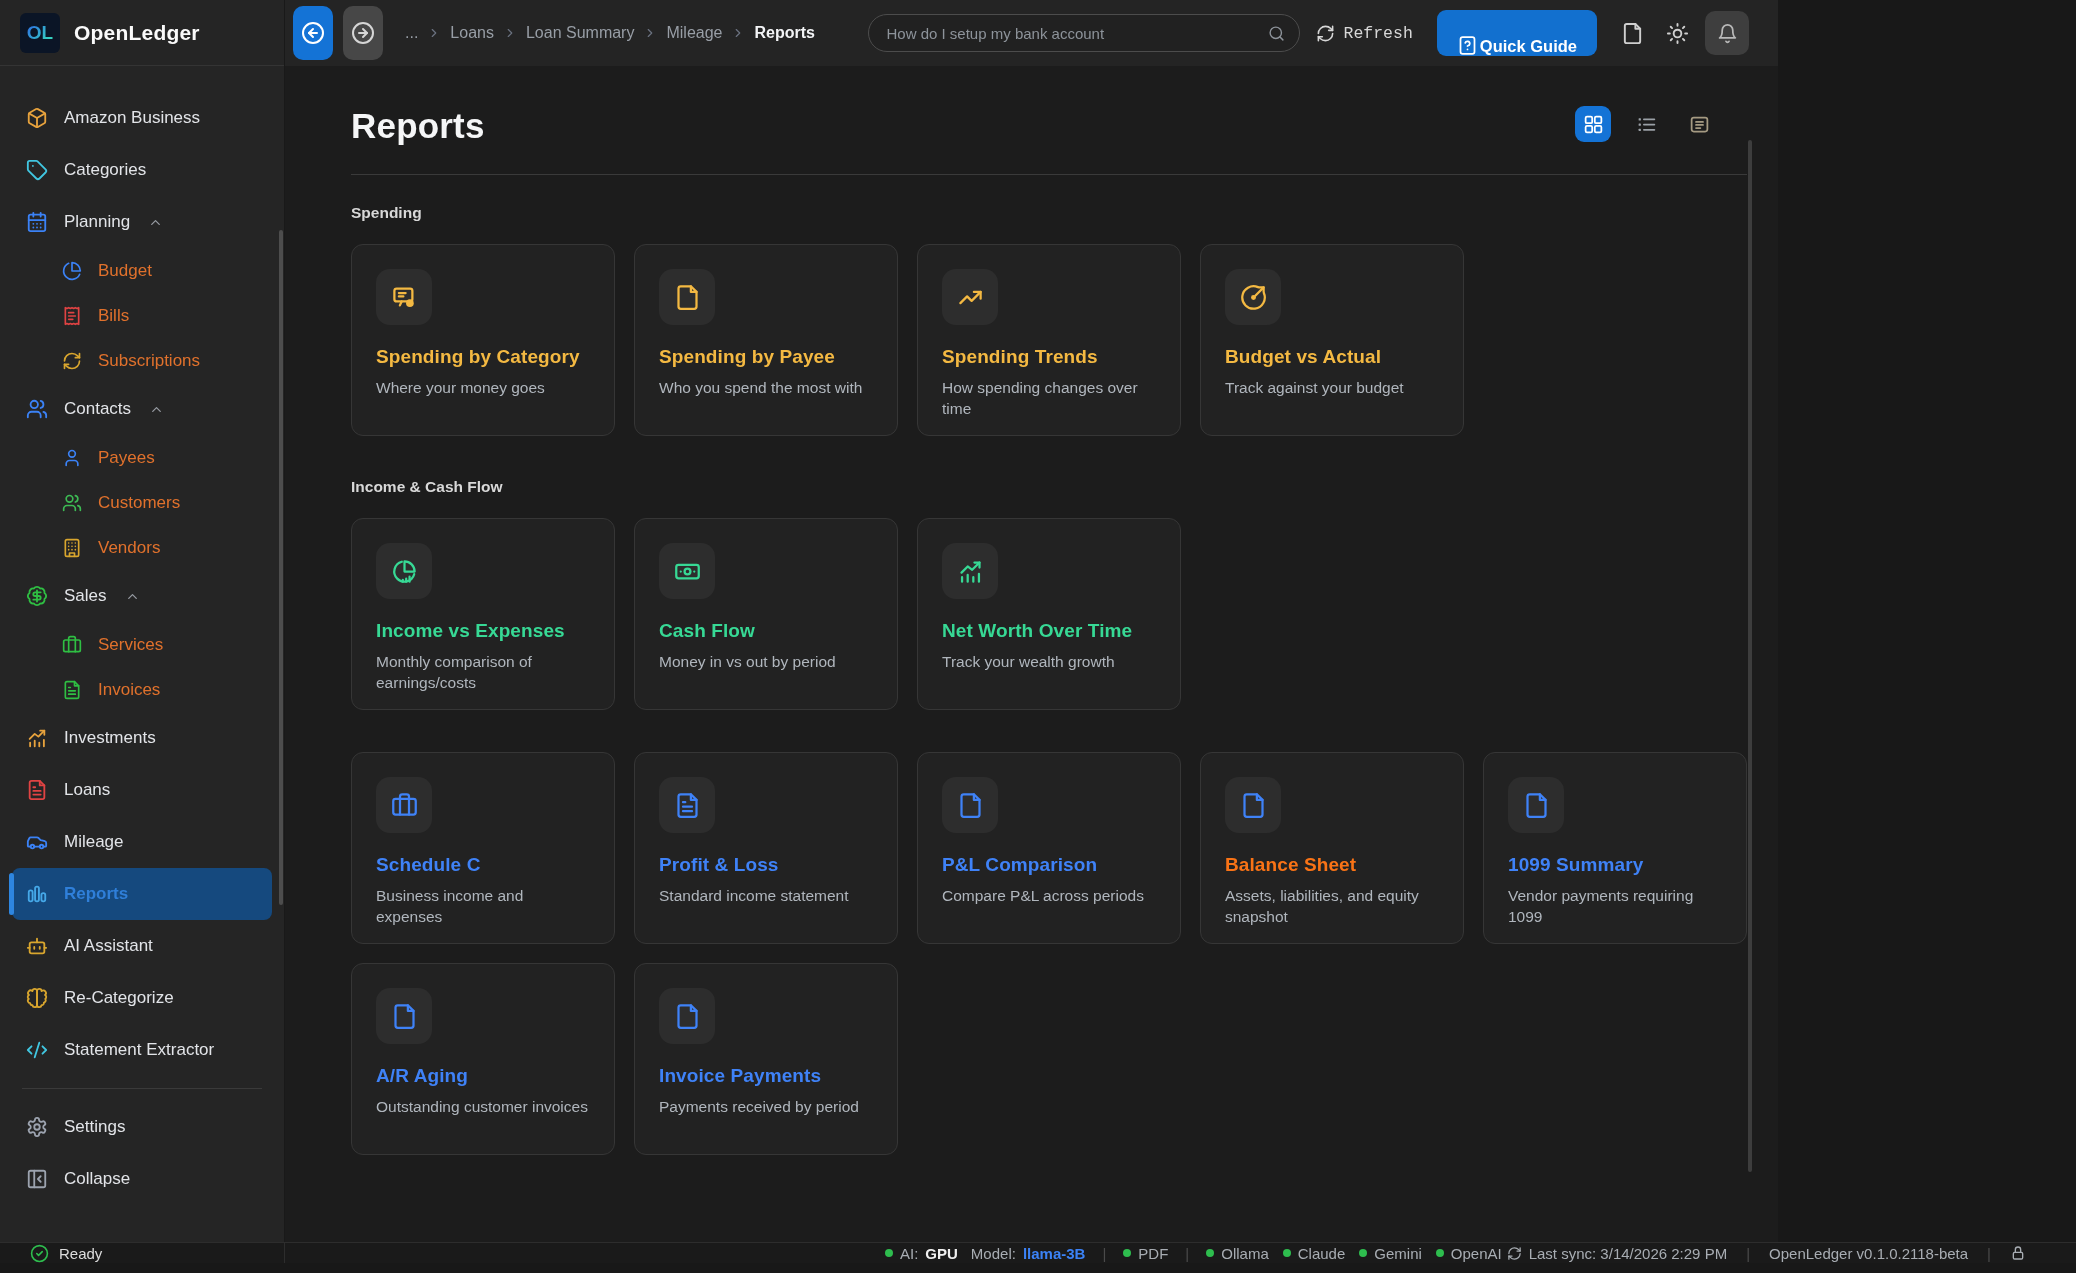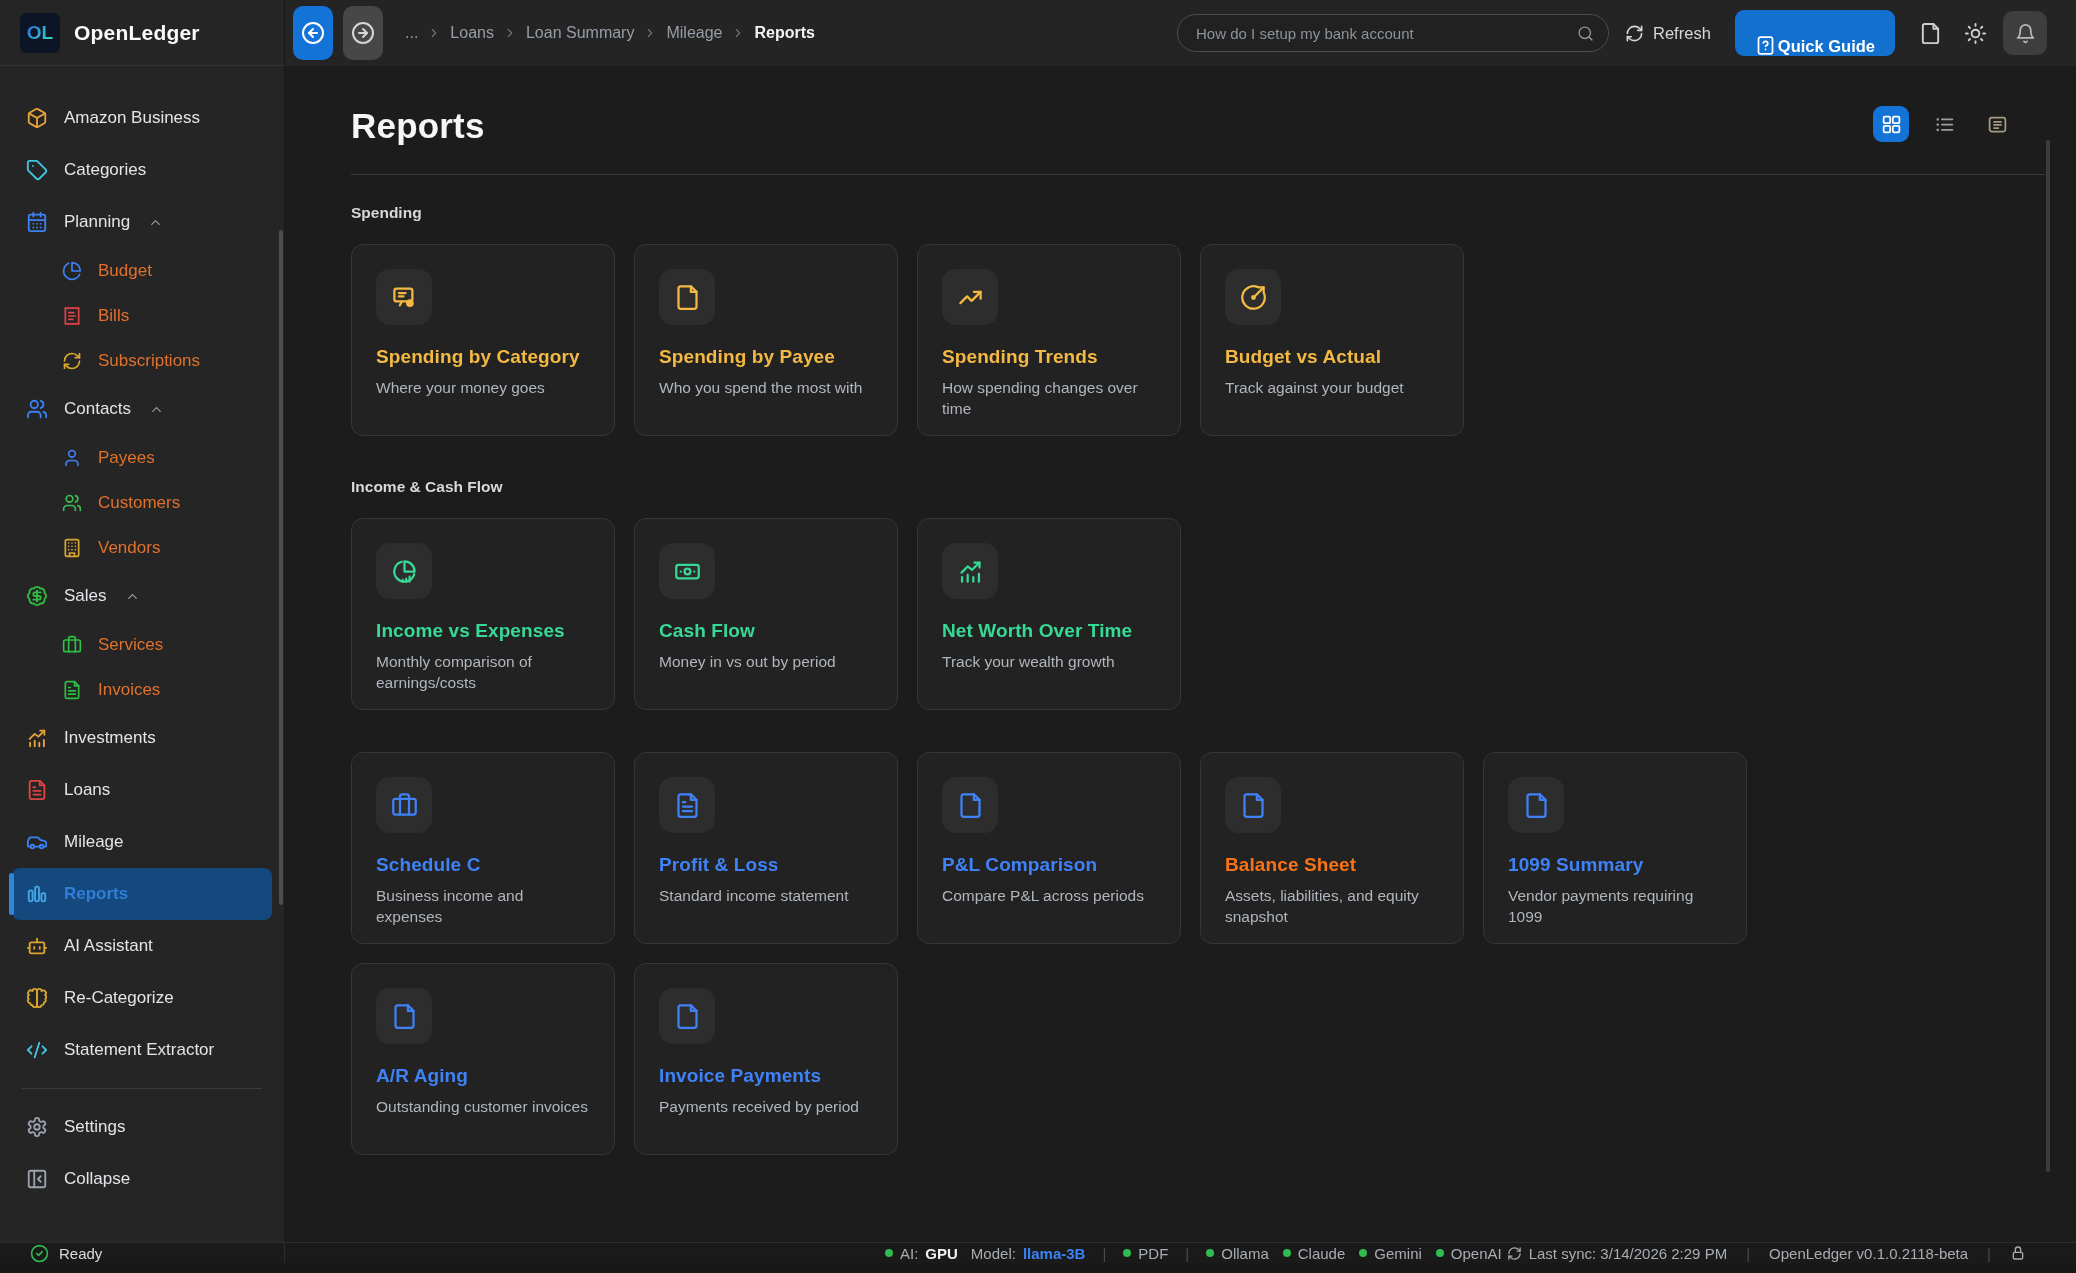--- a/index.html
+++ b/index.html
@@ -1,18 +1,18 @@
 <!DOCTYPE html>
 <html><head>
 <meta charset="utf-8">
 <style>
   * { margin:0; padding:0; box-sizing:border-box; }
   html,body { width:2076px; height:1273px; overflow:hidden; background:#181818;
     font-family:"Liberation Sans", sans-serif; }
-  .app { display:flex; width:2076px; height:1242px; }
+  .app { display:flex; width:1748px; height:1242px; }
 
   
   .sidebar { width:285px; min-width:285px; background:#252525; position:relative;
     display:flex; flex-direction:column; border-right:1px solid #191919; }
   .logo-row { height:66px; display:flex; align-items:center; gap:14px; padding:0 20px;
     border-bottom:1px solid #343434; }
   .logo-tile { width:40px; height:40px; border-radius:6px; background:#0b1526;
     display:flex; align-items:center; justify-content:center; }
   .logo-text { font-size:19px; font-weight:800;
     background:linear-gradient(135deg,#2f7fe0 20%,#35d0c0 80%);
@@ -46,21 +46,21 @@
   .crumb.current { color:#f3f4f6; font-weight:700; cursor:default; }
   .crumb-sep { color:#6b7280; display:flex; }
   .hspacer { flex:1; }
   .search-pill { width:432px; height:38px; border-radius:19px; border:1.5px solid #4c4c4c;
     background:#212121; display:flex; align-items:center; padding:0 14px 0 18px; gap:8px; }
   .search-pill input { flex:1; background:transparent; border:none; outline:none;
     color:#c7cace; font-size:15px; font-family:"Liberation Sans",sans-serif; }
   .search-pill input::placeholder { color:#8d939a; }
   .refresh-btn { display:flex; align-items:center; gap:9px; background:none; border:none;
     color:#d7d7d7; font-size:16.5px; font-weight:500; cursor:pointer; margin:0 6px;
-    font-family:Liberation Sans, sans-serif; }
+    font-family:Liberation Mono, monospace; }
   .quick-guide-btn { display:flex; align-items:flex-end; gap:2px; background:#1270cf;
     border:none; border-radius:9px; color:#ffffff; font-size:16.5px; font-weight:700;
     height:46px; padding:0 20px; cursor:pointer; margin:0 8px;
     font-family:"Liberation Sans",sans-serif; }
   .icon-btn { background:none; border:none; color:#cfcfcf; cursor:pointer; display:flex;
     align-items:center; justify-content:center; padding:6px; }
   .bell-btn { width:44px; height:44px; border-radius:10px; background:#3e3e3e; border:none;
     color:#b9b9b9; display:flex; align-items:center; justify-content:center; cursor:pointer; }
 
   

